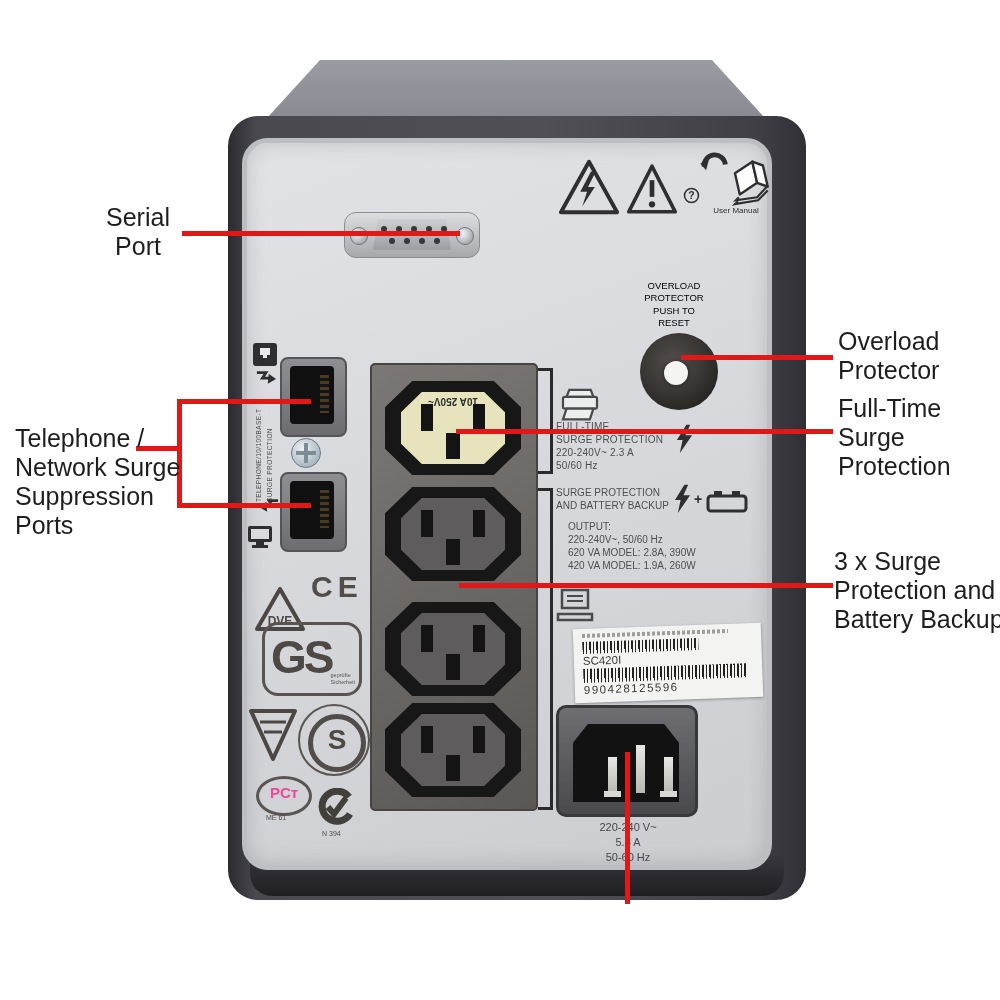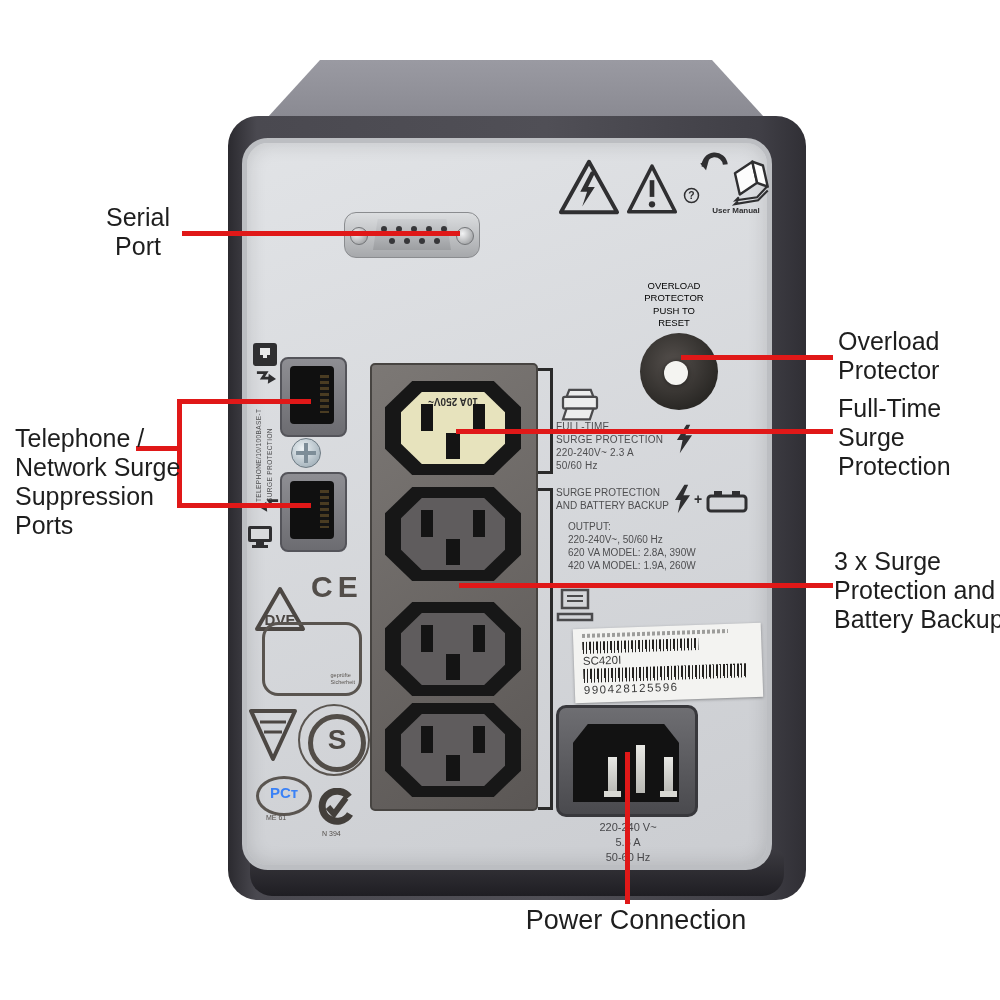--- a/index.html
+++ b/index.html
@@ -39,21 +39,21 @@
   #co-fulltime{left:838px;top:394px;width:160px;}
   #co-3x{left:834px;top:547px;width:175px;}
   #co-power{left:486px;top:905px;width:300px;text-align:center;font-size:27px;}
 
   
   #warning-text{left:254px;top:152px;width:322px;font-size:11px;line-height:1.32;color:#4b4b4d;}
   #warn-bolt-tri{left:558px;top:158px;width:62px;height:58px;}
   #warn-excl-tri{left:626px;top:162px;width:52px;height:54px;}
   #q-circle{left:683px;top:187px;width:17px;height:17px;}
   #book-icon{left:699px;top:152px;width:70px;height:54px;}
-  #user-manual{left:702px;top:206px;width:68px;font-size:8px;font-weight:bold;color:#2f2f31;text-align:center;}
+  #user-manual{left:702px;top:206px;width:68px;font-size:8px;font-weight:normal;color:#2f2f31;text-align:center;}
 
   
   #db9{left:344px;top:212px;width:136px;height:46px;}
   #db9-shell{position:absolute;inset:0;background:linear-gradient(180deg,#dcdee0,#a6a8ab);
     border:1px solid #8a8c8f;border-radius:12px;}
   .db9-screw{position:absolute;top:15px;width:16px;height:16px;border-radius:50%;
     background:radial-gradient(circle at 35% 35%,#f3f4f5,#8d8f92);border:1px solid #737578;}
   #db9-screw-l{left:6px;}  #db9-screw-r{right:6px;}
   #db9-face{position:absolute;left:29px;top:7px;width:78px;height:31px;
     background:linear-gradient(#cdcfd2,#9c9ea1);clip-path:polygon(6% 0,94% 0,100% 100%,0 100%);}
@@ -139,36 +139,36 @@
   #prong-r{left:91px;top:33px;width:9px;height:36px;}
   .prong-foot{position:absolute;width:17px;height:6px;background:#d9d9d4;top:67px;}
   #foot-l{left:31px;} #foot-r{left:87px;}
   #power-rating{left:558px;top:820px;width:140px;text-align:center;font-size:11px;line-height:1.35;
     color:#47474a;white-space:pre-line;}
 
   
   .cert{position:absolute;color:#524d49;}
   #ce-mark{left:311px;top:570px;font-size:30px;font-weight:600;letter-spacing:5px;}
   #vde-mark{left:254px;top:586px;width:52px;height:46px;}
-  #vde-text{position:absolute;left:0;bottom:4px;width:100%;text-align:center;font-size:15px;
+  #vde-text{position:absolute;left:0;bottom:4px;width:100%;text-align:center;font-size:12px;
     font-weight:bold;color:#4c4743;}
   #gs-mark{left:262px;top:622px;width:94px;height:68px;border:3px solid #59544f;border-radius:16px;}
   #gs-text{position:absolute;left:6px;top:-2px;font-size:46px;font-weight:800;color:#4e4944;
     letter-spacing:-3px;line-height:68px;}
   #gs-small{position:absolute;right:4px;bottom:8px;font-size:5.5px;line-height:1.15;color:#59544f;
     white-space:pre-line;}
   #demko-mark{left:248px;top:708px;width:50px;height:54px;}
   #s-mark{left:298px;top:704px;width:68px;height:68px;border:2px solid #5a5550;border-radius:50%;}
   #s-inner{position:absolute;left:8px;top:8px;width:48px;height:48px;border:5px solid #524d48;
     border-radius:50%;}
   #s-text{position:absolute;left:0;top:5px;width:100%;text-align:center;font-size:28px;
     font-weight:800;color:#4e4944;}
   #pct-mark{left:256px;top:776px;width:50px;height:34px;border:3px solid #5a5550;border-radius:50%;}
   #pct-text{position:absolute;left:0;top:5px;width:100%;text-align:center;font-size:15px;
-    font-weight:700;color:#3b82f6;}
+    font-weight:700;color:#ec4899;}
   #pct-sub{left:266px;top:814px;font-size:7px;}
   #n-mark{left:316px;top:788px;width:38px;height:38px;}
   #n-sub{left:322px;top:830px;font-size:7px;}
 </style>
 </head>
 <body>
 
 <div id="stage">
 
   <div class="abs" id="top-surface"></div>
@@ -370,20 +370,21 @@
 50-60 Hz</div>
 
   <div class="cert" id="ce-mark">CE</div>
   <div class="abs" id="vde-mark">
     <svg width="52" height="46" viewBox="0 0 52 46">
         <path d="M26 3 L49 43 H3 Z" fill="none" stroke="#4c4743" stroke-width="4" stroke-linejoin="round"></path>
       </svg>
     <div id="vde-text">DVE</div>
   </div>
   <div class="abs" id="gs-mark">
+    <div id="gs-text">GS</div>
     <div id="gs-small" class="pre">geprüfte
 Sicherheit</div>
   </div>
   <div class="abs" id="demko-mark">
     <svg width="50" height="54" viewBox="0 0 50 54">
         <path d="M3 3 H47 L25 51 Z" fill="none" stroke="#4c4743" stroke-width="4" stroke-linejoin="round"></path>
         <path d="M12 14 h26 M16 24 h18" stroke="#4c4743" stroke-width="3"></path>
       </svg>
   </div>
   <div class="abs" id="s-mark">
@@ -420,15 +421,14 @@
   <div class="callout" id="co-serial">Serial
 Port</div>
   <div class="callout" id="co-overload">Overload
 Protector</div>
   <div class="callout" id="co-fulltime">Full-Time
 Surge
 Protection</div>
   <div class="callout" id="co-3x">3 x Surge
 Protection and
 Battery Backup</div>
-  <div class="callout" id="co-power">Power Connection</div>
 
 </div>
 
 </body></html>

